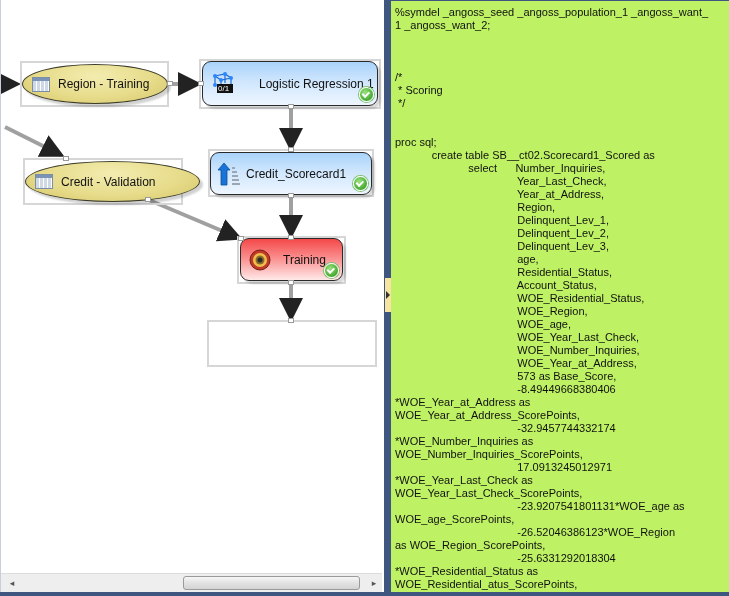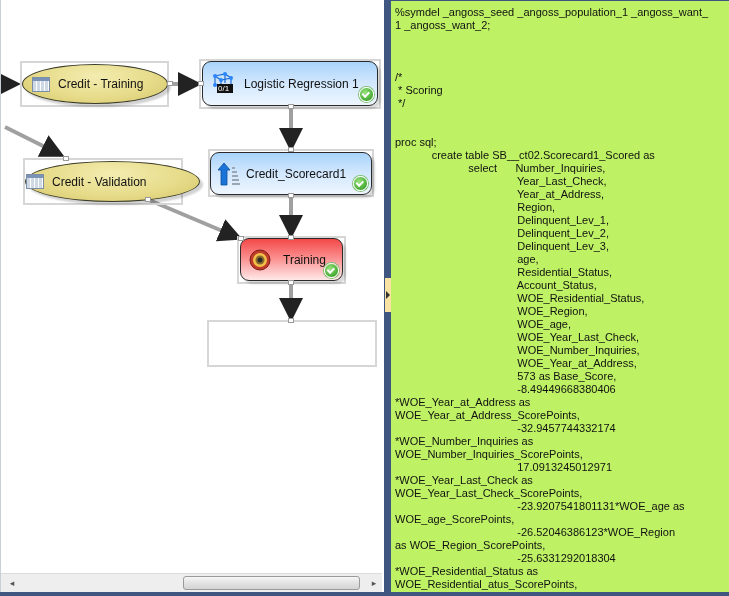--- a/index.html
+++ b/index.html
@@ -69,27 +69,27 @@
       <line x1="290" y1="106" x2="290" y2="148" stroke="#a0a0a0" stroke-width="4" marker-end="url(#arrowhead)"></line>
       <line x1="4" y1="127" x2="60" y2="155" stroke="#a0a0a0" stroke-width="4" marker-end="url(#arrowhead)"></line>
       <line x1="290" y1="197" x2="290" y2="235" stroke="#a0a0a0" stroke-width="4" marker-end="url(#arrowhead)"></line>
       <line x1="148" y1="200" x2="238" y2="238" stroke="#a0a0a0" stroke-width="4" marker-end="url(#arrowhead)"></line>
       <line x1="290" y1="284" x2="290" y2="318" stroke="#a0a0a0" stroke-width="4" marker-end="url(#arrowhead)"></line>
     </svg>
 
     <div class="sel-box" style="left:19px;top:61px;width:149px;height:46px;"></div>
     <div class="ellipse-node" style="left:21px;top:64px;width:146px;height:40px;padding-left:9px;">
       <span class="table-icon"></span>
-      <span class="node-label">Credit - Training</span>
+      <span class="node-label">Region - Training</span>
     </div>
     <div class="port" style="left:166px;top:81px;"></div>
 
     <div class="sel-box" style="left:198px;top:59px;width:182px;height:50px;"></div>
     <div class="rect-node blue-node" style="left:201px;top:61px;width:176px;height:45px;padding-left:6px;">
-      <span style="position:relative;width:26px;height:24px;margin-right:9px;flex:none;">
+      <span style="position:relative;width:26px;height:24px;margin-right:24px;flex:none;">
         <svg width="26" height="24" viewBox="0 0 26 24">
           <g stroke="#1f6bd1" stroke-width="1.2" fill="none">
             <path d="M6 4 L16 2 L22 6 L12 8 Z"></path>
             <path d="M6 4 L6 13 M16 2 L16 11 M22 6 L22 15 M12 8 L12 17"></path>
           </g>
           <g fill="#2b86ff">
             <circle cx="6" cy="4" r="2"></circle>
               <circle cx="16" cy="2" r="2"></circle>
               <circle cx="22" cy="6" r="2"></circle>
               <circle cx="12" cy="8" r="2"></circle>
@@ -100,21 +100,21 @@
         </svg>
         <span style="position:absolute;left:9px;top:12px;font-size:8px;color:#fff;font-family:'Liberation Sans',sans-serif;line-height:9px;">0/1</span>
       </span>
       <span class="node-label">Logistic Regression 1</span>
       <span class="check-badge" style="left:156px;top:25px;"></span>
     </div>
     <div class="port" style="left:197px;top:81px;"></div>
     <div class="port" style="left:287px;top:104px;"></div>
 
     <div class="sel-box" style="left:22px;top:158px;width:160px;height:47px;"></div>
-    <div class="ellipse-node" style="left:24px;top:161px;width:175px;height:41px;">
+    <div class="ellipse-node" style="left:24px;top:161px;width:175px;height:41px;padding-left:9px;">
       <span class="table-icon"></span>
       <span class="node-label">Credit - Validation</span>
     </div>
     <div class="port" style="left:62px;top:156px;"></div>
     <div class="port" style="left:144px;top:197px;"></div>
 
     <div class="sel-box" style="left:207px;top:149px;width:166px;height:48px;"></div>
     <div class="rect-node blue-node" style="left:209px;top:152px;width:162px;height:43px;padding-left:6px;">
       <span style="width:24px;height:24px;margin-right:5px;flex:none;">
         <svg width="24" height="24" viewBox="0 0 24 24">

